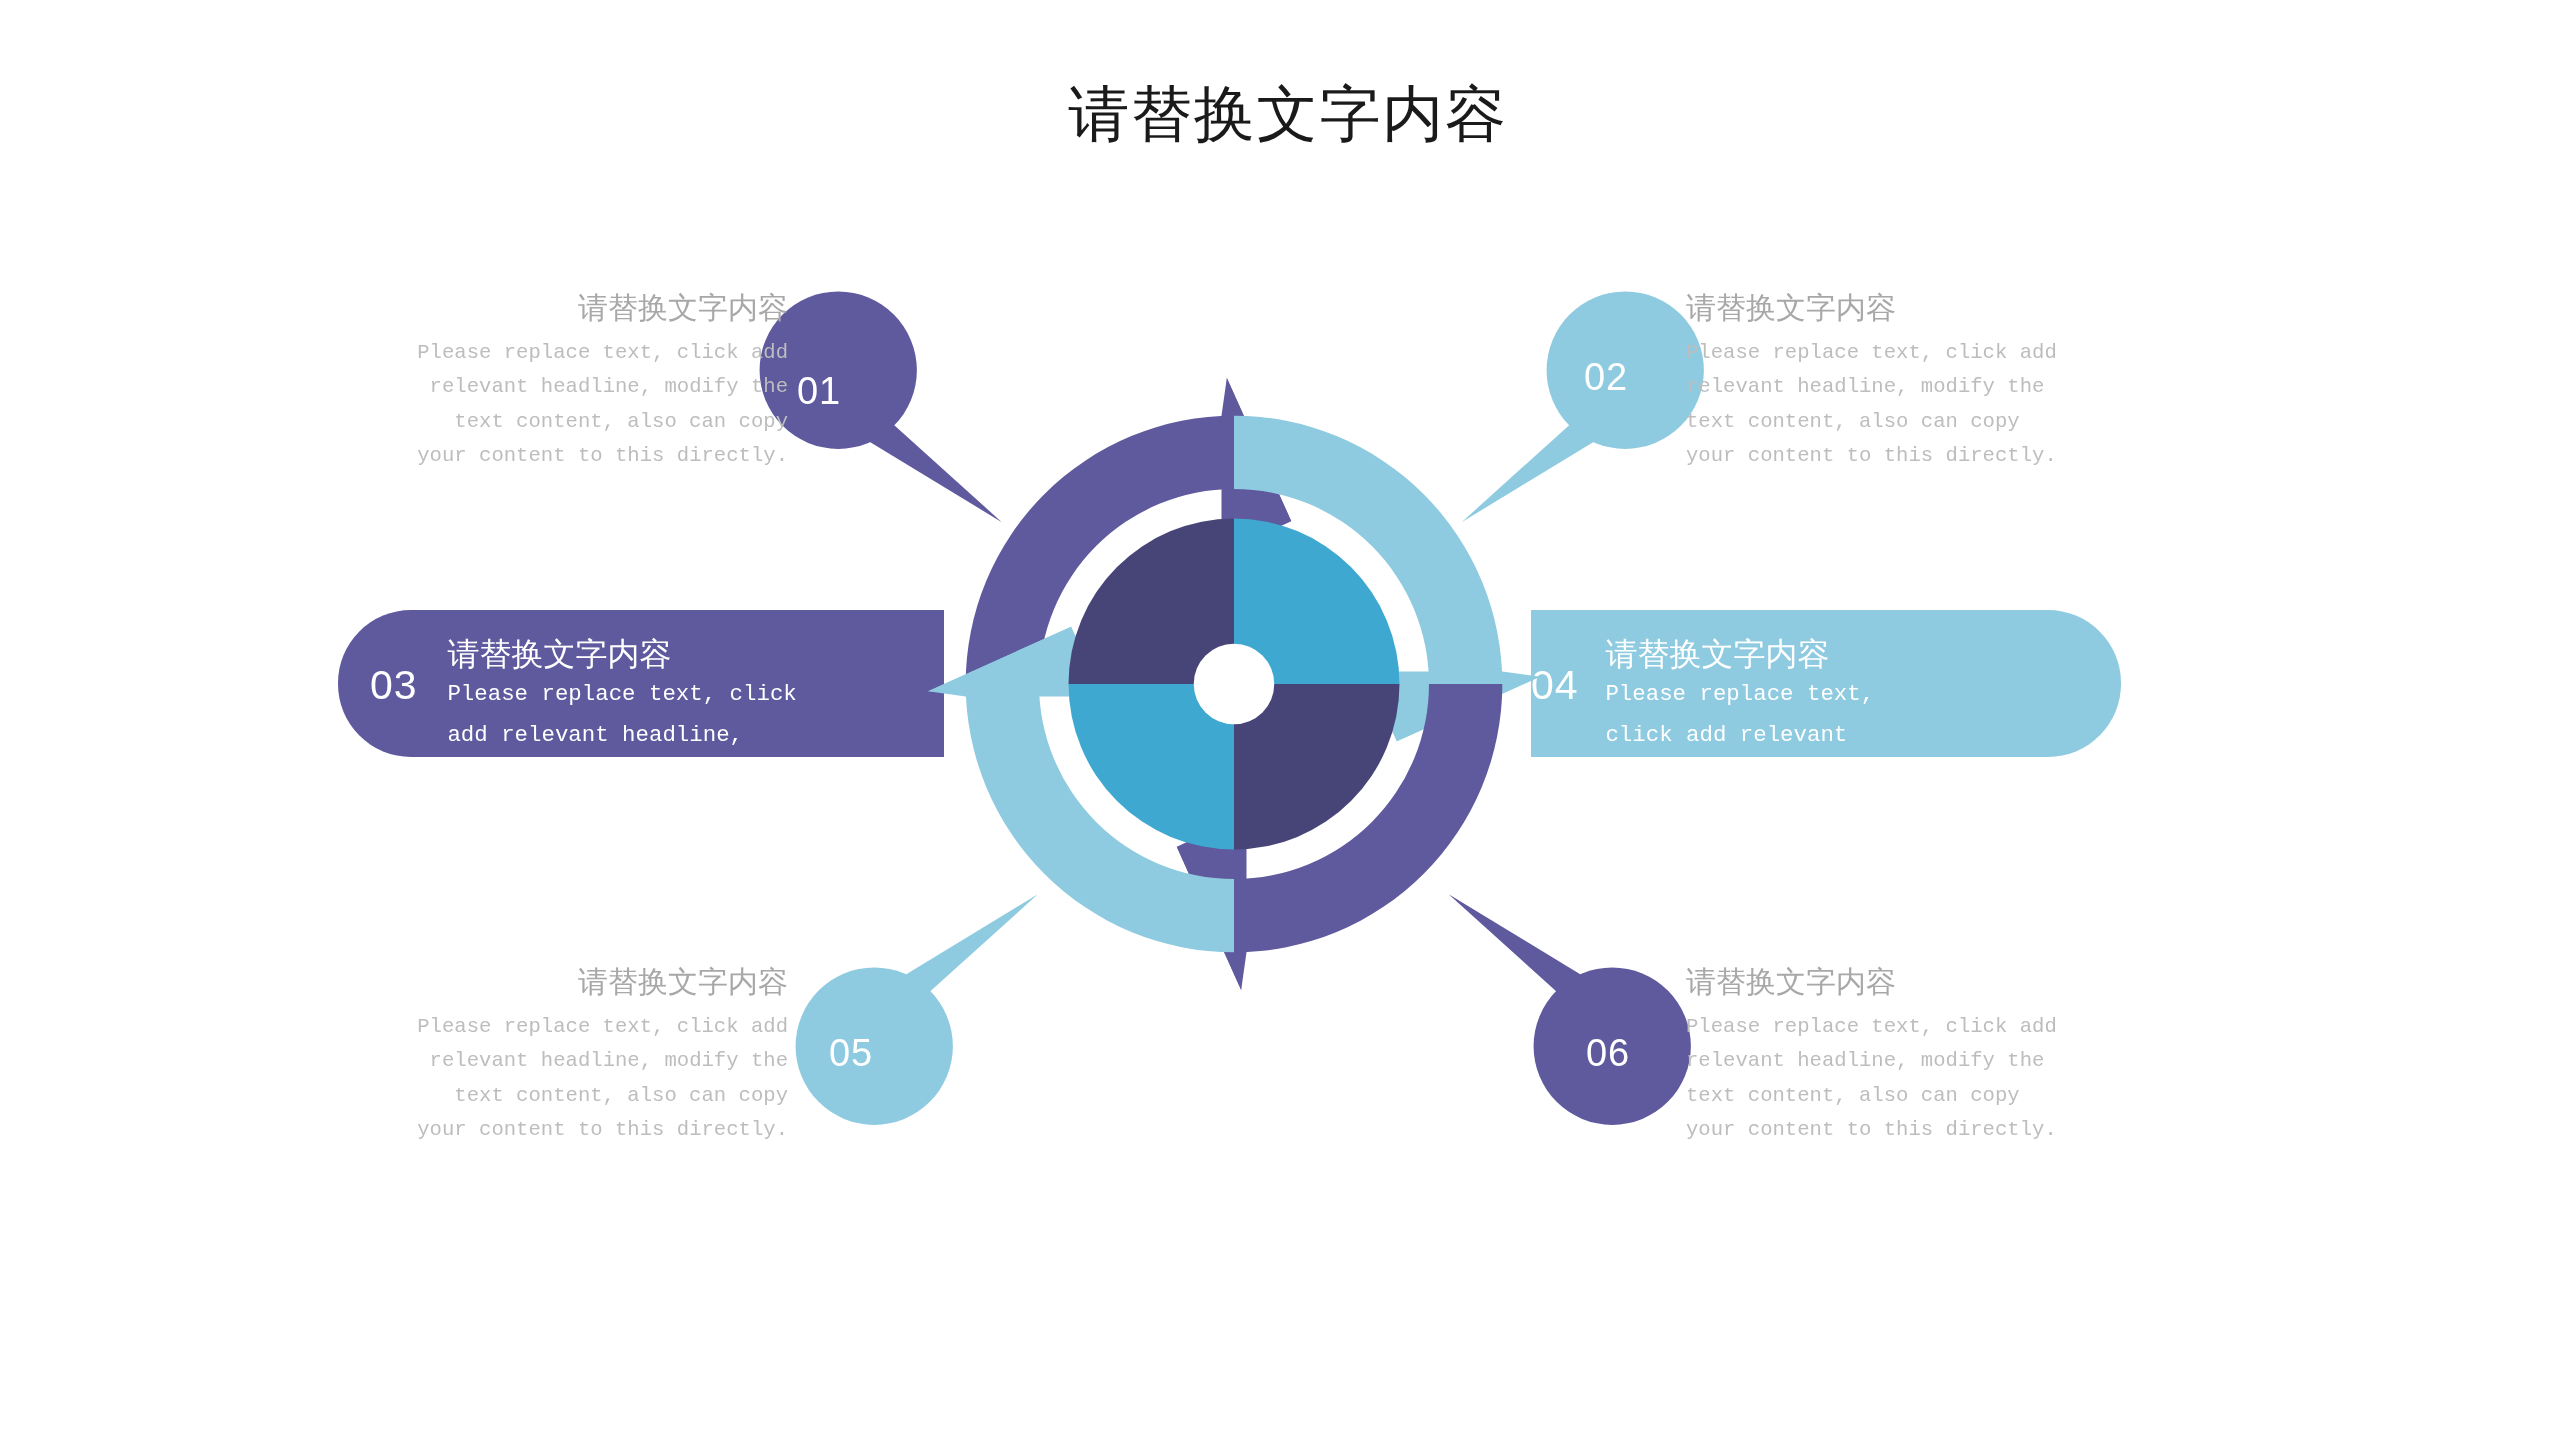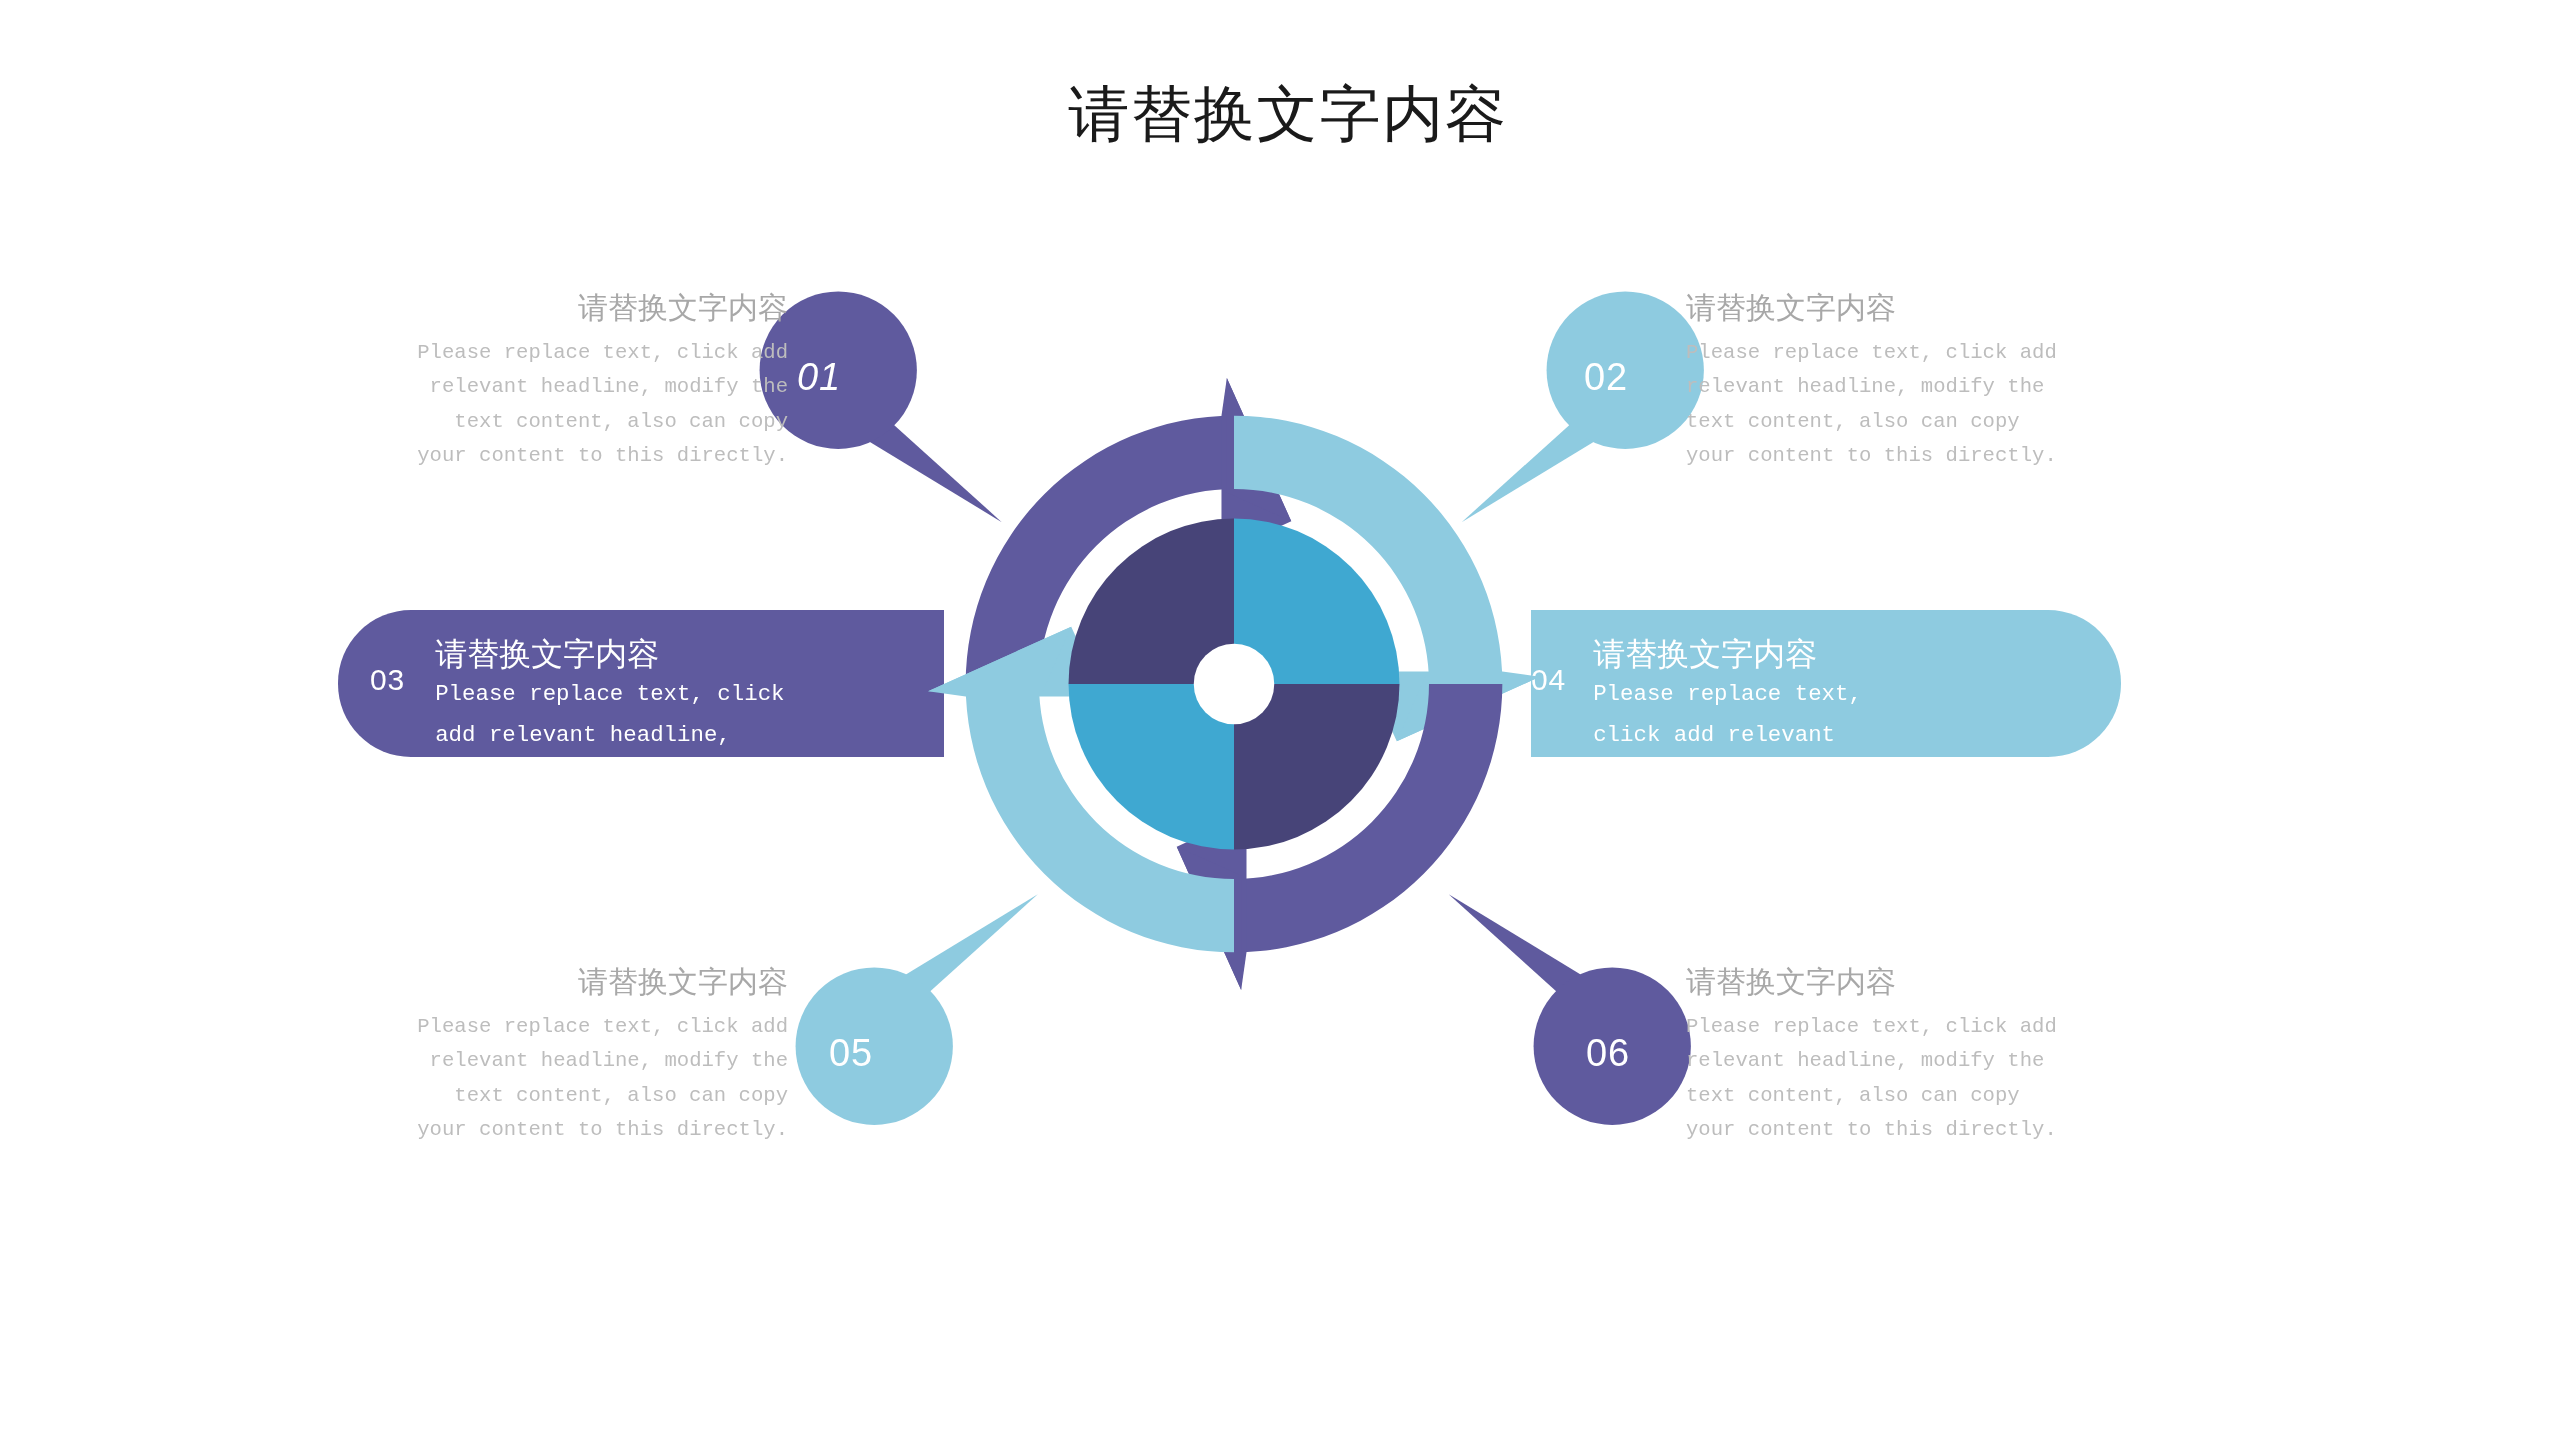--- a/index.html
+++ b/index.html
@@ -64,21 +64,21 @@
   }
   #bar-04 {
     left: 1531px;
     top: 610px;
     width: 590px;
     background: #8ecbe0;
     border-radius: 0 73px 73px 0;
   }
   .bar-number {
     color: #ffffff;
-    font-size: 30px;
+    font-size: 41px;
     line-height: 1;
     font-family: "Liberation Sans", sans-serif;
     font-weight: 400;
     padding-top: 55px;
     flex: 0 0 auto;
     letter-spacing: 0.9px;
   }
   .bar-texts {
     padding-left: 30px;
     padding-top: 25px;
@@ -138,21 +138,21 @@
   .pin-label {
     position: absolute;
     color: #ffffff;
     font-size: 38px;
     font-family: "Liberation Sans", sans-serif;
     letter-spacing: 0.9px;
     line-height: 1;
     pointer-events: none;
   }
   #pin-01 { left: 756px;  top: 288px; }
-  #pin-01 .pin-label { left: 41px; top: 70px; font-style: italic; }
+  #pin-01 .pin-label { left: 41px; top: 84px; }
   #pin-02 { left: 1543px; top: 288px; }
   #pin-02 .pin-label { left: 41px; top: 70px; }
   #pin-05 { left: 792px;  top: 964px; }
   #pin-05 .pin-label { left: 37px; top: 70px; }
   #pin-06 { left: 1530px; top: 964px; }
   #pin-06 .pin-label { left: 37px; top: 70px; margin-left: 19px; }
 </style>
 </head>
 <body>
 

